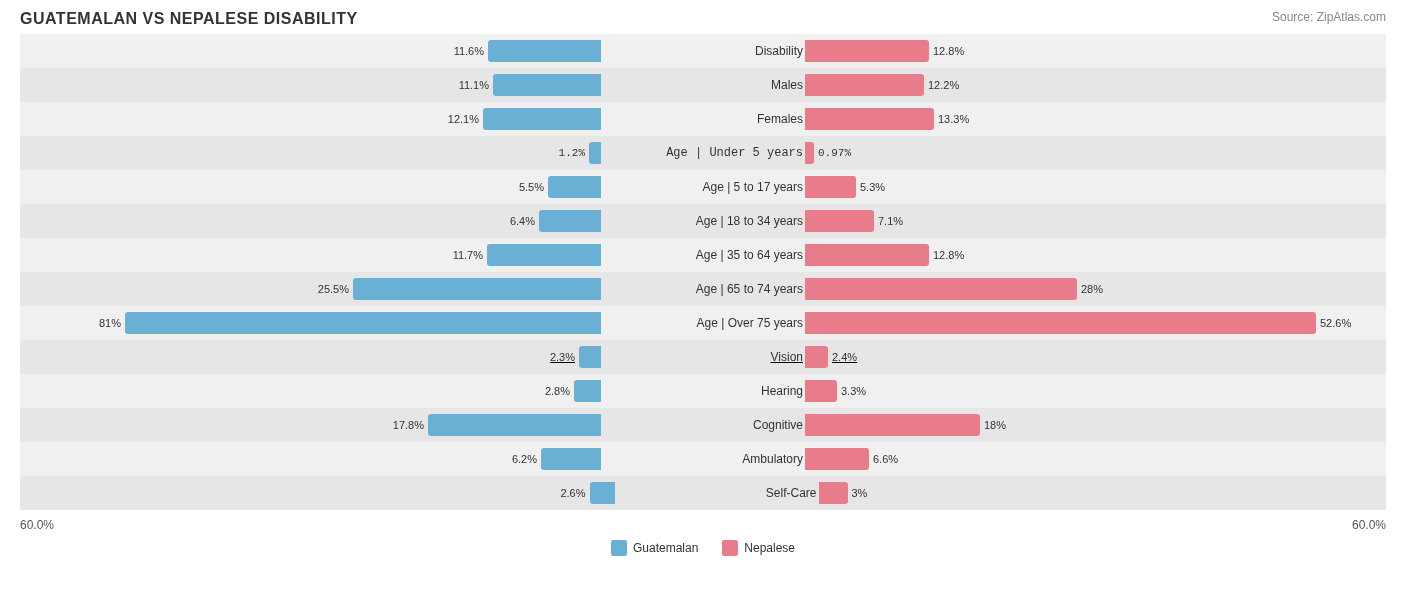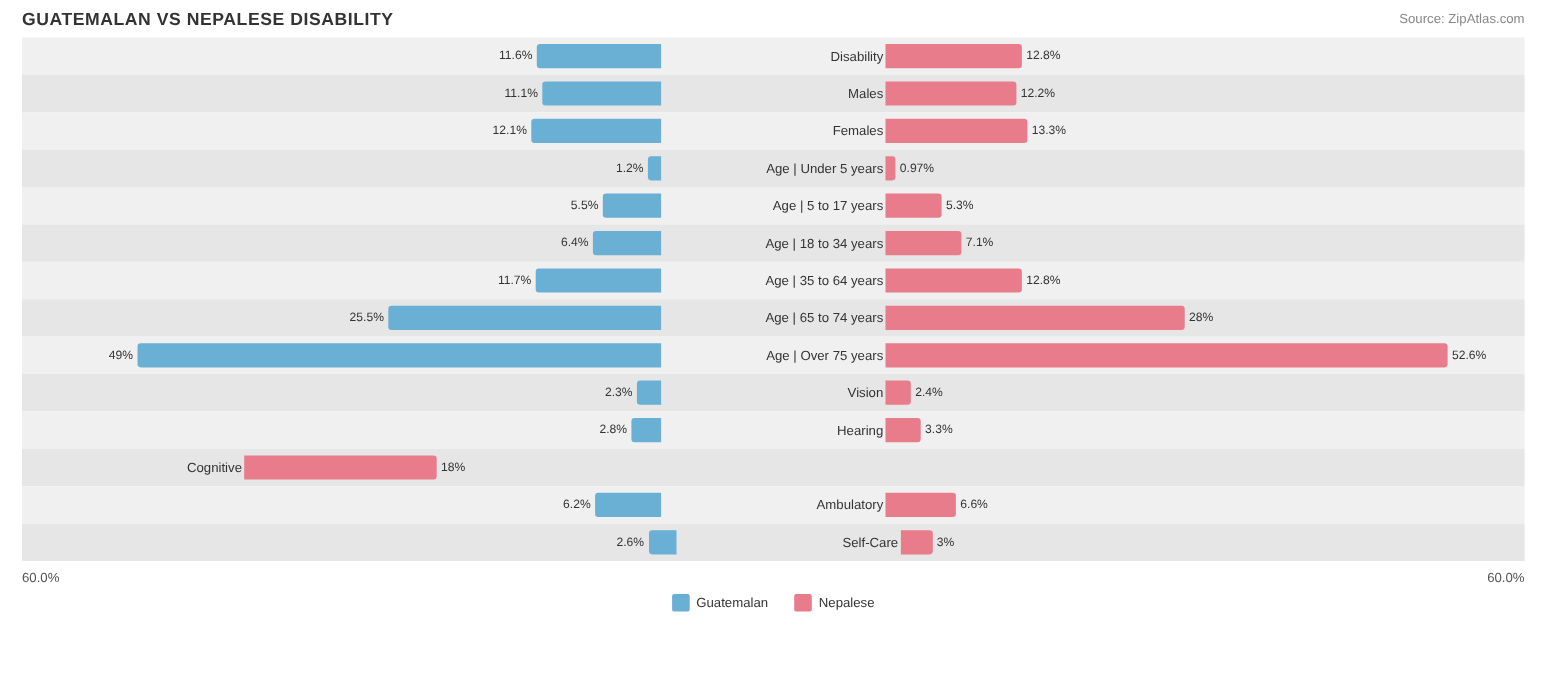--- a/index.html
+++ b/index.html
@@ -185,21 +185,21 @@
         <div class="left-bar-container">
           <span class="bar-value-outside-left">12.1%</span>
           <div class="bar-left" style="width: 118px;"></div>
         </div>
         <div class="label-box">Females</div>
         <div class="right-bar-container">
           <div class="bar-right" style="width: 129px;"></div>
           <span class="bar-value-outside-right">13.3%</span>
         </div>
       </div>
-      <div class="row" style="background: rgb(230, 230, 230);">
+      <div class="row" style="background: rgb(230, 230, 230); font-family: Liberation Mono, monospace;">
         <div class="left-bar-container">
           <span class="bar-value-outside-left">1.2%</span>
           <div class="bar-left" style="width: 12px;"></div>
         </div>
         <div class="label-box">Age | Under 5 years</div>
         <div class="right-bar-container">
           <div class="bar-right" style="width: 9px;"></div>
           <span class="bar-value-outside-right">0.97%</span>
         </div>
       </div>
@@ -242,30 +242,30 @@
           <div class="bar-left" style="width: 248px;"></div>
         </div>
         <div class="label-box">Age | 65 to 74 years</div>
         <div class="right-bar-container">
           <div class="bar-right" style="width: 272px;"></div>
           <span class="bar-value-outside-right">28%</span>
         </div>
       </div>
       <div class="row" style="background: rgb(240, 240, 240);">
         <div class="left-bar-container">
-          <span class="bar-value-outside-left">49%</span>
+          <span class="bar-value-outside-left">81%</span>
           <div class="bar-left" style="width: 476px;"></div>
         </div>
         <div class="label-box">Age | Over 75 years</div>
         <div class="right-bar-container">
           <div class="bar-right" style="width: 511px;"></div>
           <span class="bar-value-outside-right">52.6%</span>
         </div>
       </div>
-      <div class="row" style="background: rgb(230, 230, 230);">
+      <div class="row" style="background: rgb(230, 230, 230); text-decoration: underline;">
         <div class="left-bar-container">
           <span class="bar-value-outside-left">2.3%</span>
           <div class="bar-left" style="width: 22px;"></div>
         </div>
         <div class="label-box">Vision</div>
         <div class="right-bar-container">
           <div class="bar-right" style="width: 23px;"></div>
           <span class="bar-value-outside-right">2.4%</span>
         </div>
       </div>
@@ -274,20 +274,24 @@
           <span class="bar-value-outside-left">2.8%</span>
           <div class="bar-left" style="width: 27px;"></div>
         </div>
         <div class="label-box">Hearing</div>
         <div class="right-bar-container">
           <div class="bar-right" style="width: 32px;"></div>
           <span class="bar-value-outside-right">3.3%</span>
         </div>
       </div>
       <div class="row" style="background: rgb(230, 230, 230);">
+        <div class="left-bar-container">
+          <span class="bar-value-outside-left">17.8%</span>
+          <div class="bar-left" style="width: 173px;"></div>
+        </div>
         <div class="label-box">Cognitive</div>
         <div class="right-bar-container">
           <div class="bar-right" style="width: 175px;"></div>
           <span class="bar-value-outside-right">18%</span>
         </div>
       </div>
       <div class="row" style="background: rgb(240, 240, 240);">
         <div class="left-bar-container">
           <span class="bar-value-outside-left">6.2%</span>
           <div class="bar-left" style="width: 60px;"></div>

